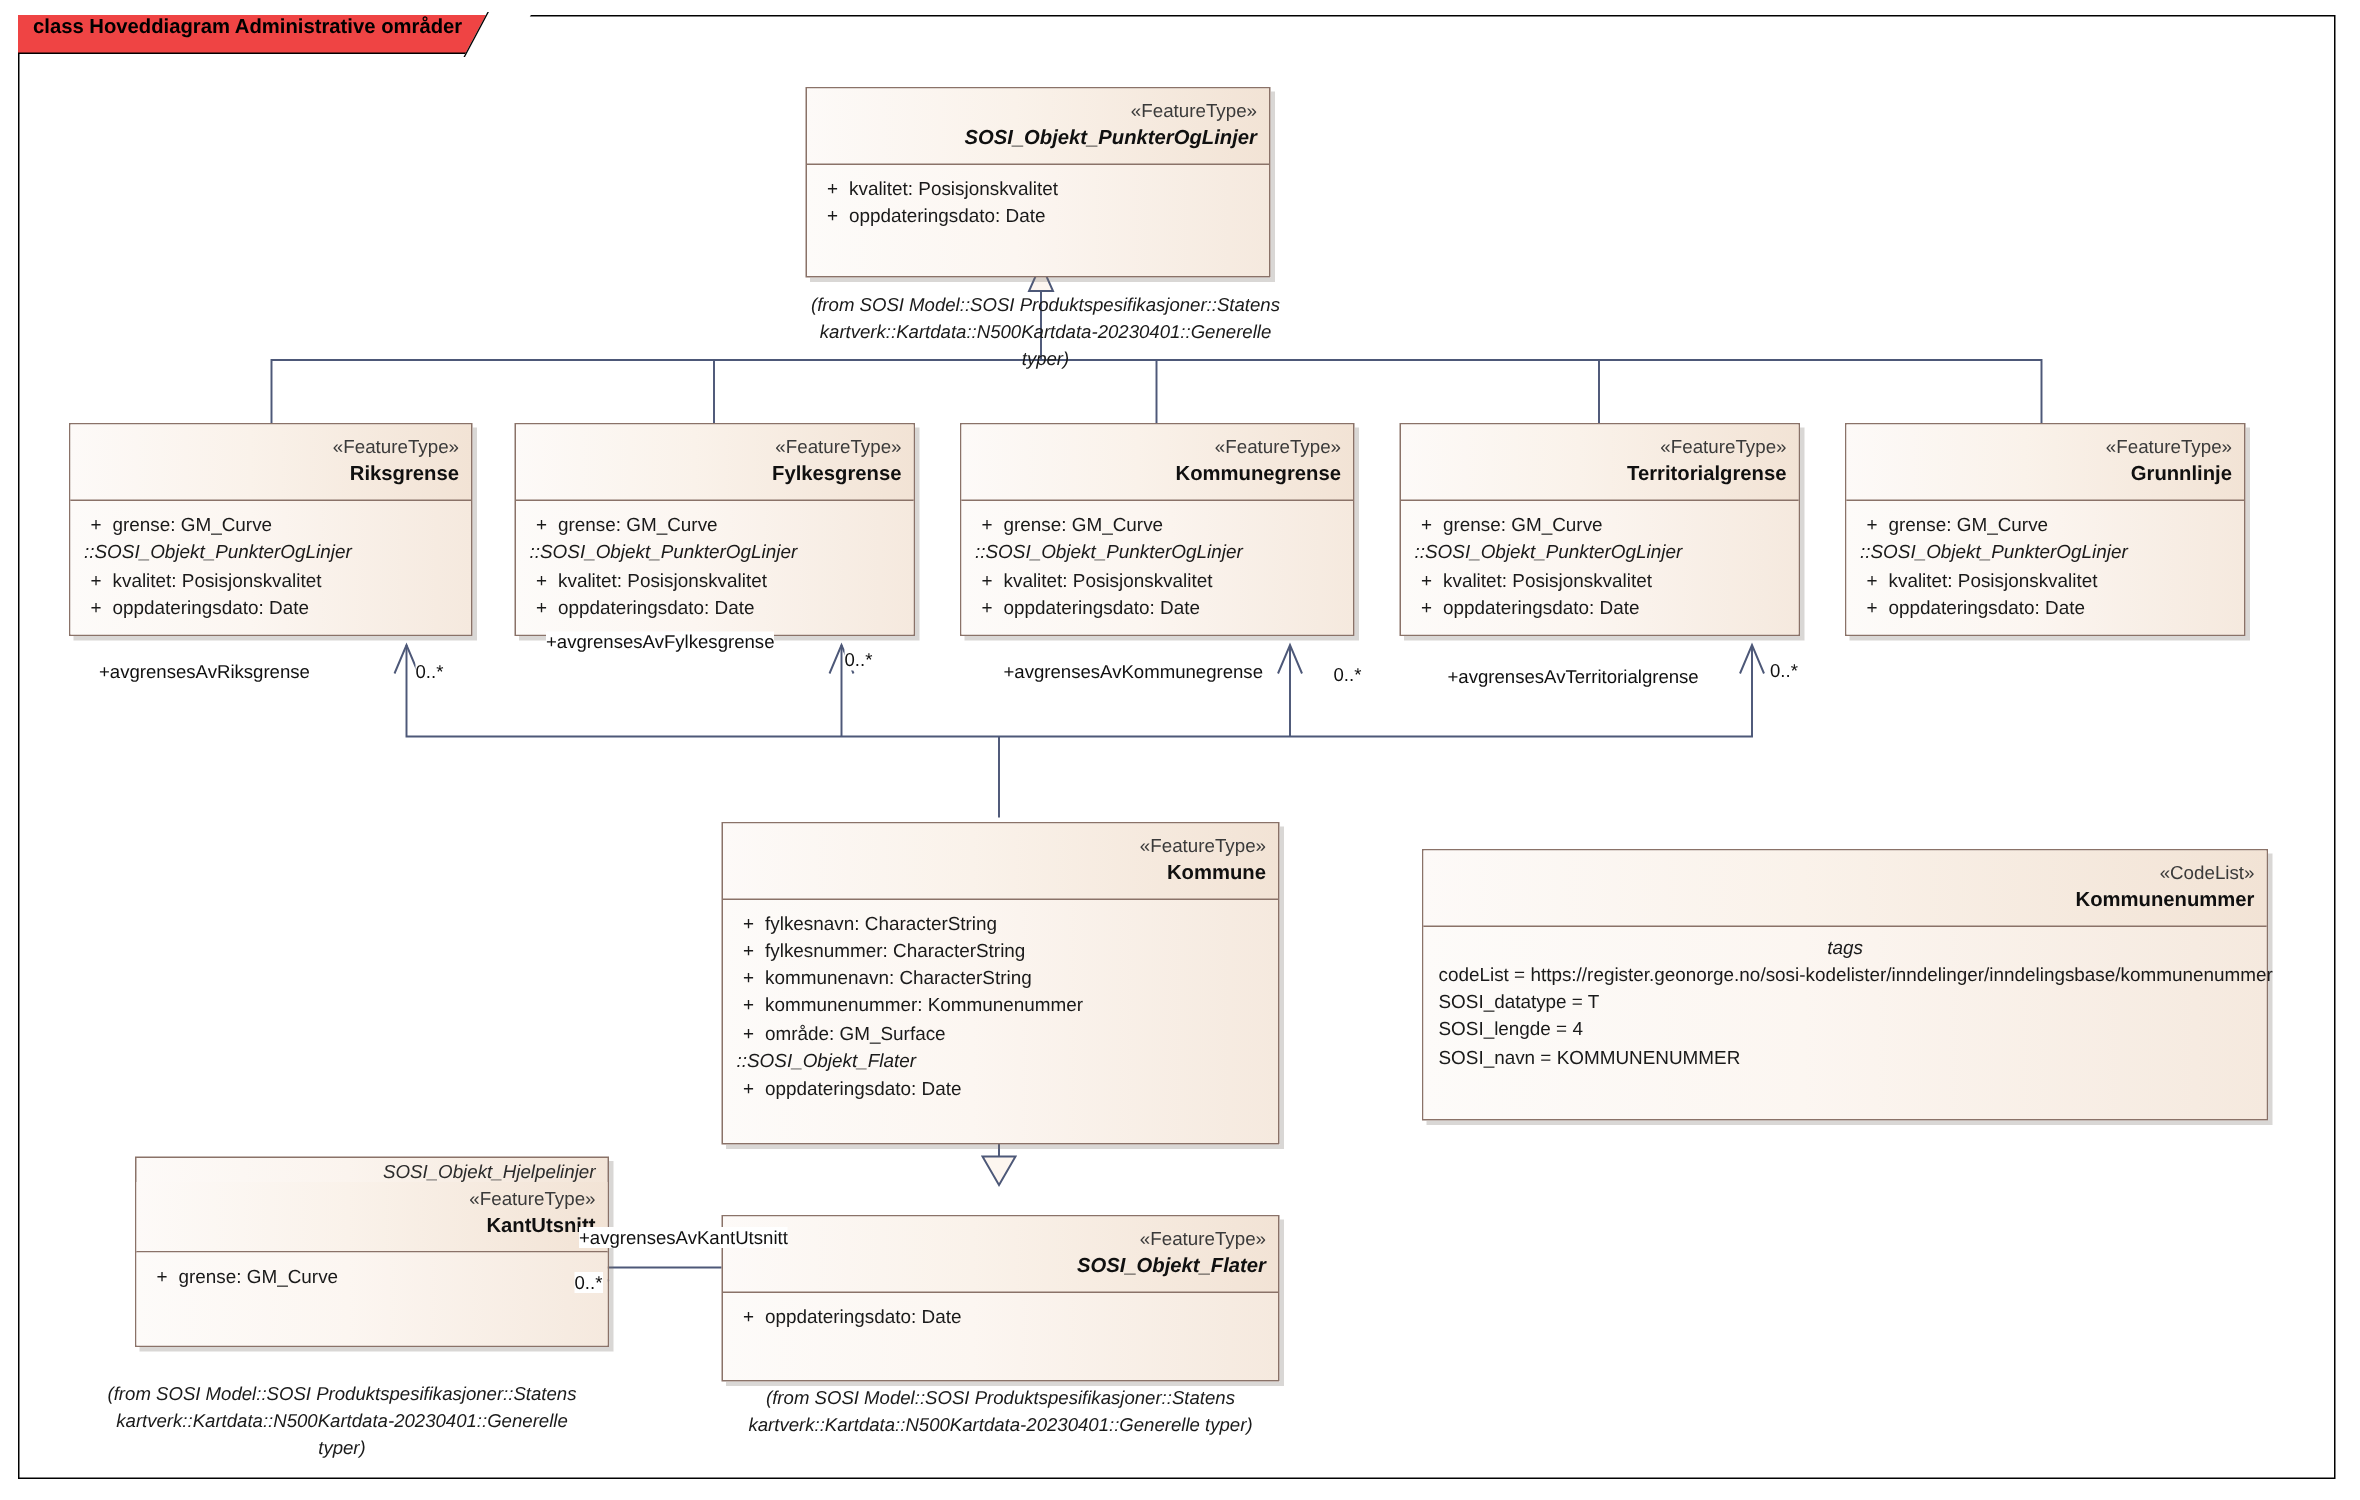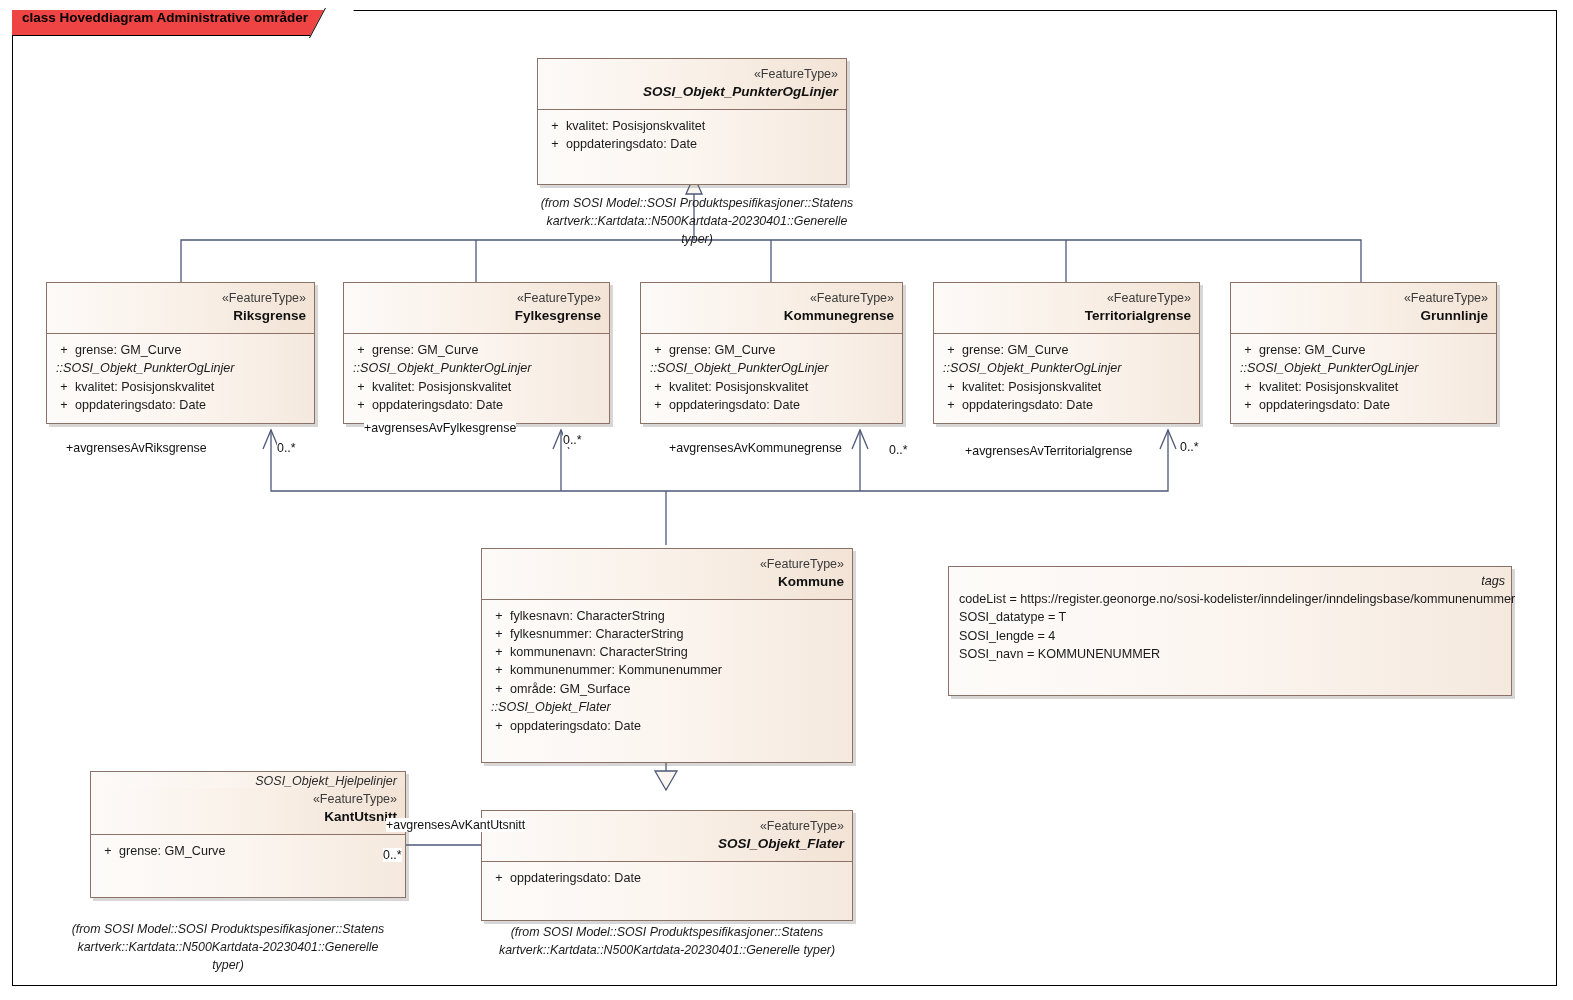--- a/index.html
+++ b/index.html
@@ -126,21 +126,21 @@
   .attr .txt { flex: 1 1 auto; }
   .inh {
     font-size: 12.6px;
     font-style: italic;
     line-height: 1.5;
     padding-left: 3px;
     color: #1a1a1a;
     white-space: nowrap;
   }
   .tags-title {
-    text-align: right;
+    text-align: center;
     font-size: 12.6px;
     font-style: italic;
     color: #1a1a1a;
     padding-bottom: 2px;
   }
   .tag {
     font-size: 12.6px;
     line-height: 1.46;
     padding-left: 4px;
     color: #1a1a1a;
@@ -385,20 +385,24 @@
       </div>
       <div class="inh">::SOSI_Objekt_Flater</div>
       <div class="attr">
         <span class="vis">+</span>
         <span class="txt">oppdateringsdato: Date</span>
       </div>
     </div>
   </div>
 
   <div class="cls" style="left:948px; top:566px; width:564px;">
+    <div class="head">
+      <div class="stereo">«CodeList»</div>
+      <div class="cname">Kommunenummer</div>
+    </div>
     <div class="body" style="min-height:112px;">
       <div class="tags-title">tags</div>
       <div class="tag">codeList = https://register.geonorge.no/sosi-kodelister/inndelinger/inndelingsbase/kommunenummer</div>
       <div class="tag">SOSI_datatype = T</div>
       <div class="tag">SOSI_lengde = 4</div>
       <div class="tag">SOSI_navn = KOMMUNENUMMER</div>
     </div>
   </div>
 
   <div class="cls" style="left:70px; top:771px; width:316px;margin-left:20px;">

